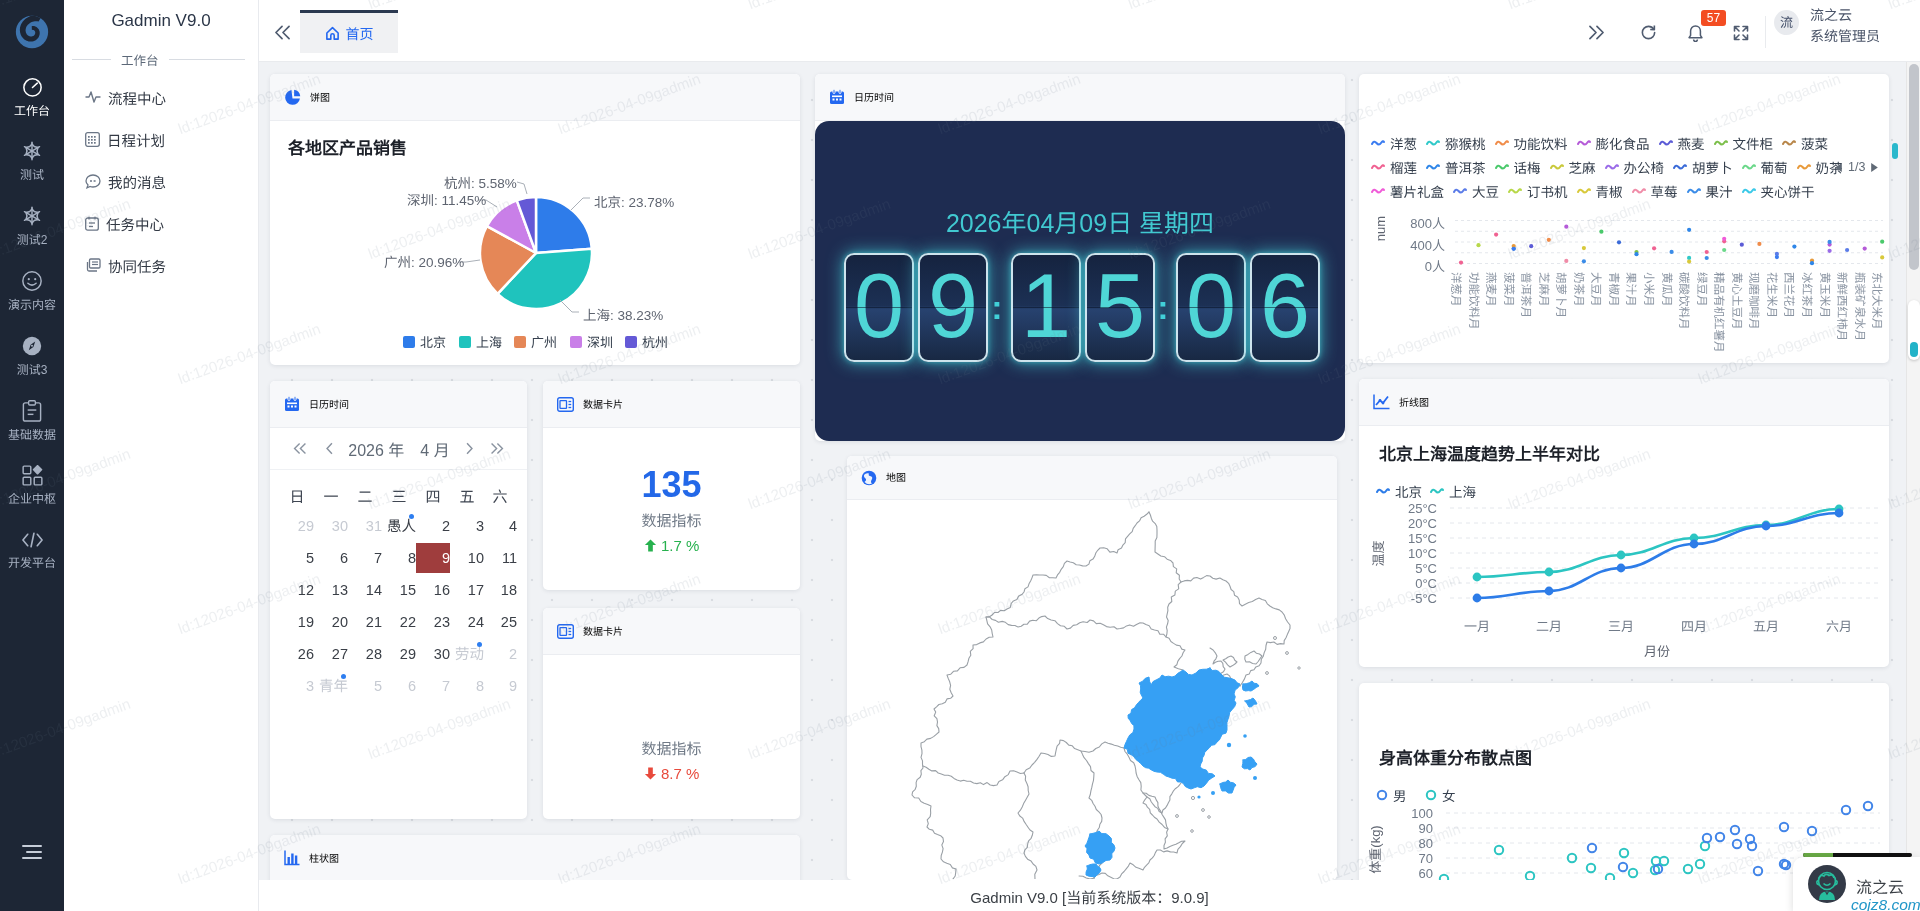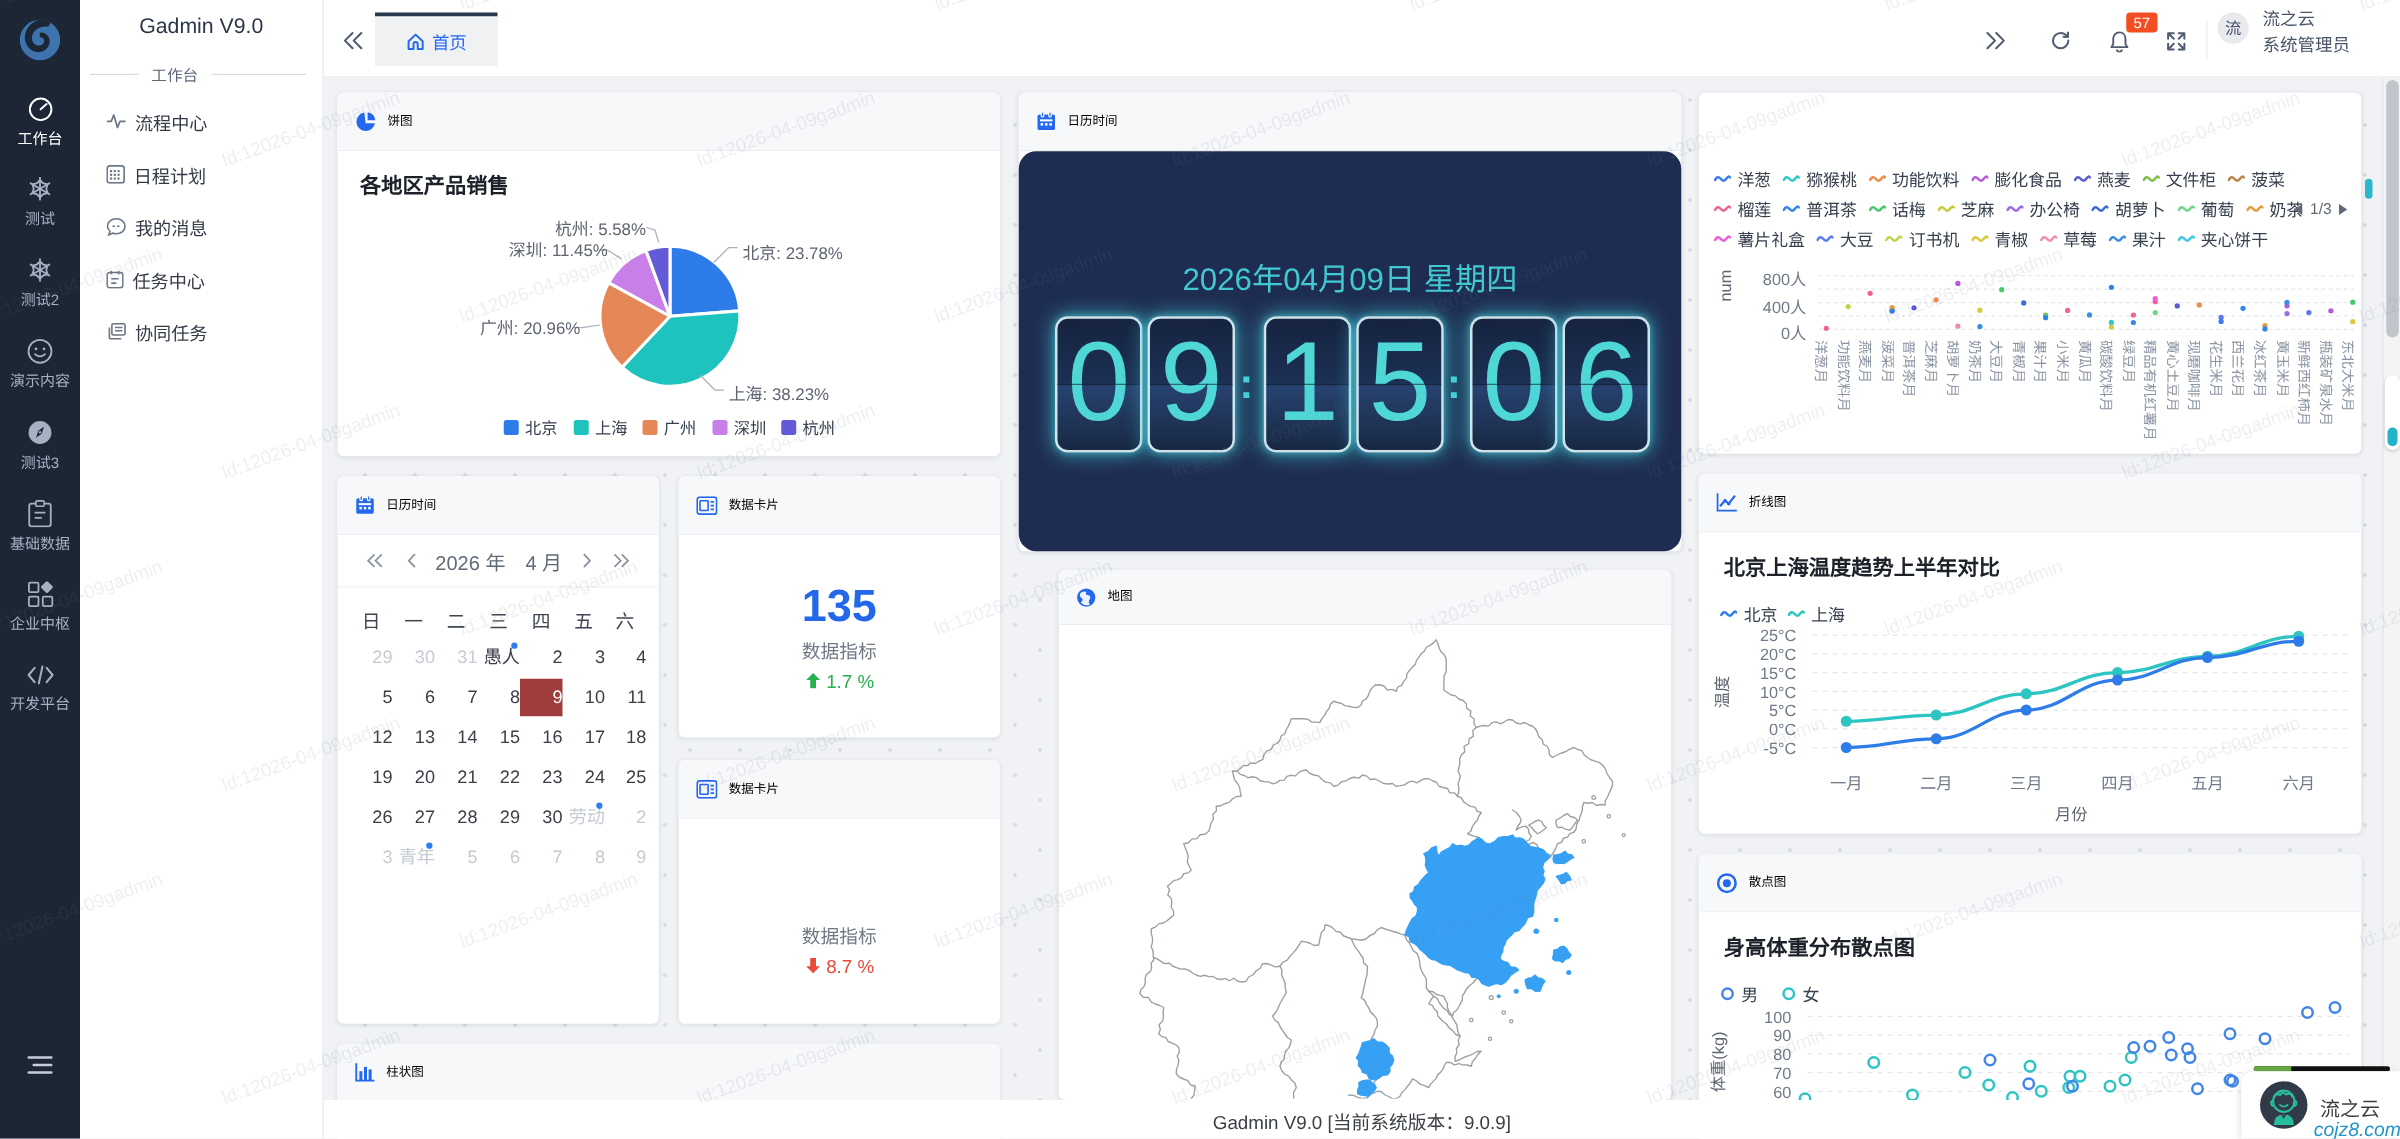--- a/index.html
+++ b/index.html
@@ -863,27 +863,20 @@
         <div class="xtick" style="left:165px;top:237px">二月</div>
         <div class="xtick" style="left:237px;top:237px">三月</div>
         <div class="xtick" style="left:310px;top:237px">四月</div>
         <div class="xtick" style="left:382px;top:237px">五月</div>
         <div class="xtick" style="left:455px;top:237px">六月</div>
   <div class="xtick" style="left:273px;top:262px;color:#5e6470">月份</div>
  </div>
 </div>
 
 <div class="card" style="left:1359px;top:683px;width:530px;height:240px">
- <div class="chead">
-        <svg width="17" height="17" viewBox="0 0 17 17">
-          <circle cx="8.5" cy="8.5" r="7" fill="none" stroke="#2468f0" stroke-width="2"></circle>
-          <circle cx="8.5" cy="8.5" r="3.2" fill="#2468f0"></circle>
-        </svg>
-        <span>散点图</span>
-      </div>
  <div class="ctitle" style="left:20px;top:61px">身高体重分布散点图</div>
  <div class="cbody" style="top:0;height:240px">
   <div class="lgi" style="position:absolute;left:17px;top:102px">
           <svg class="sqg" width="12" height="12" viewBox="0 0 12 12">
             <circle cx="6" cy="6" r="4.2" fill="none" stroke="#4285e8" stroke-width="2"></circle>
           </svg>
           <span>男</span>
         </div>
   <div class="lgi" style="position:absolute;left:66px;top:102px">
           <svg class="sqg" width="12" height="12" viewBox="0 0 12 12">

